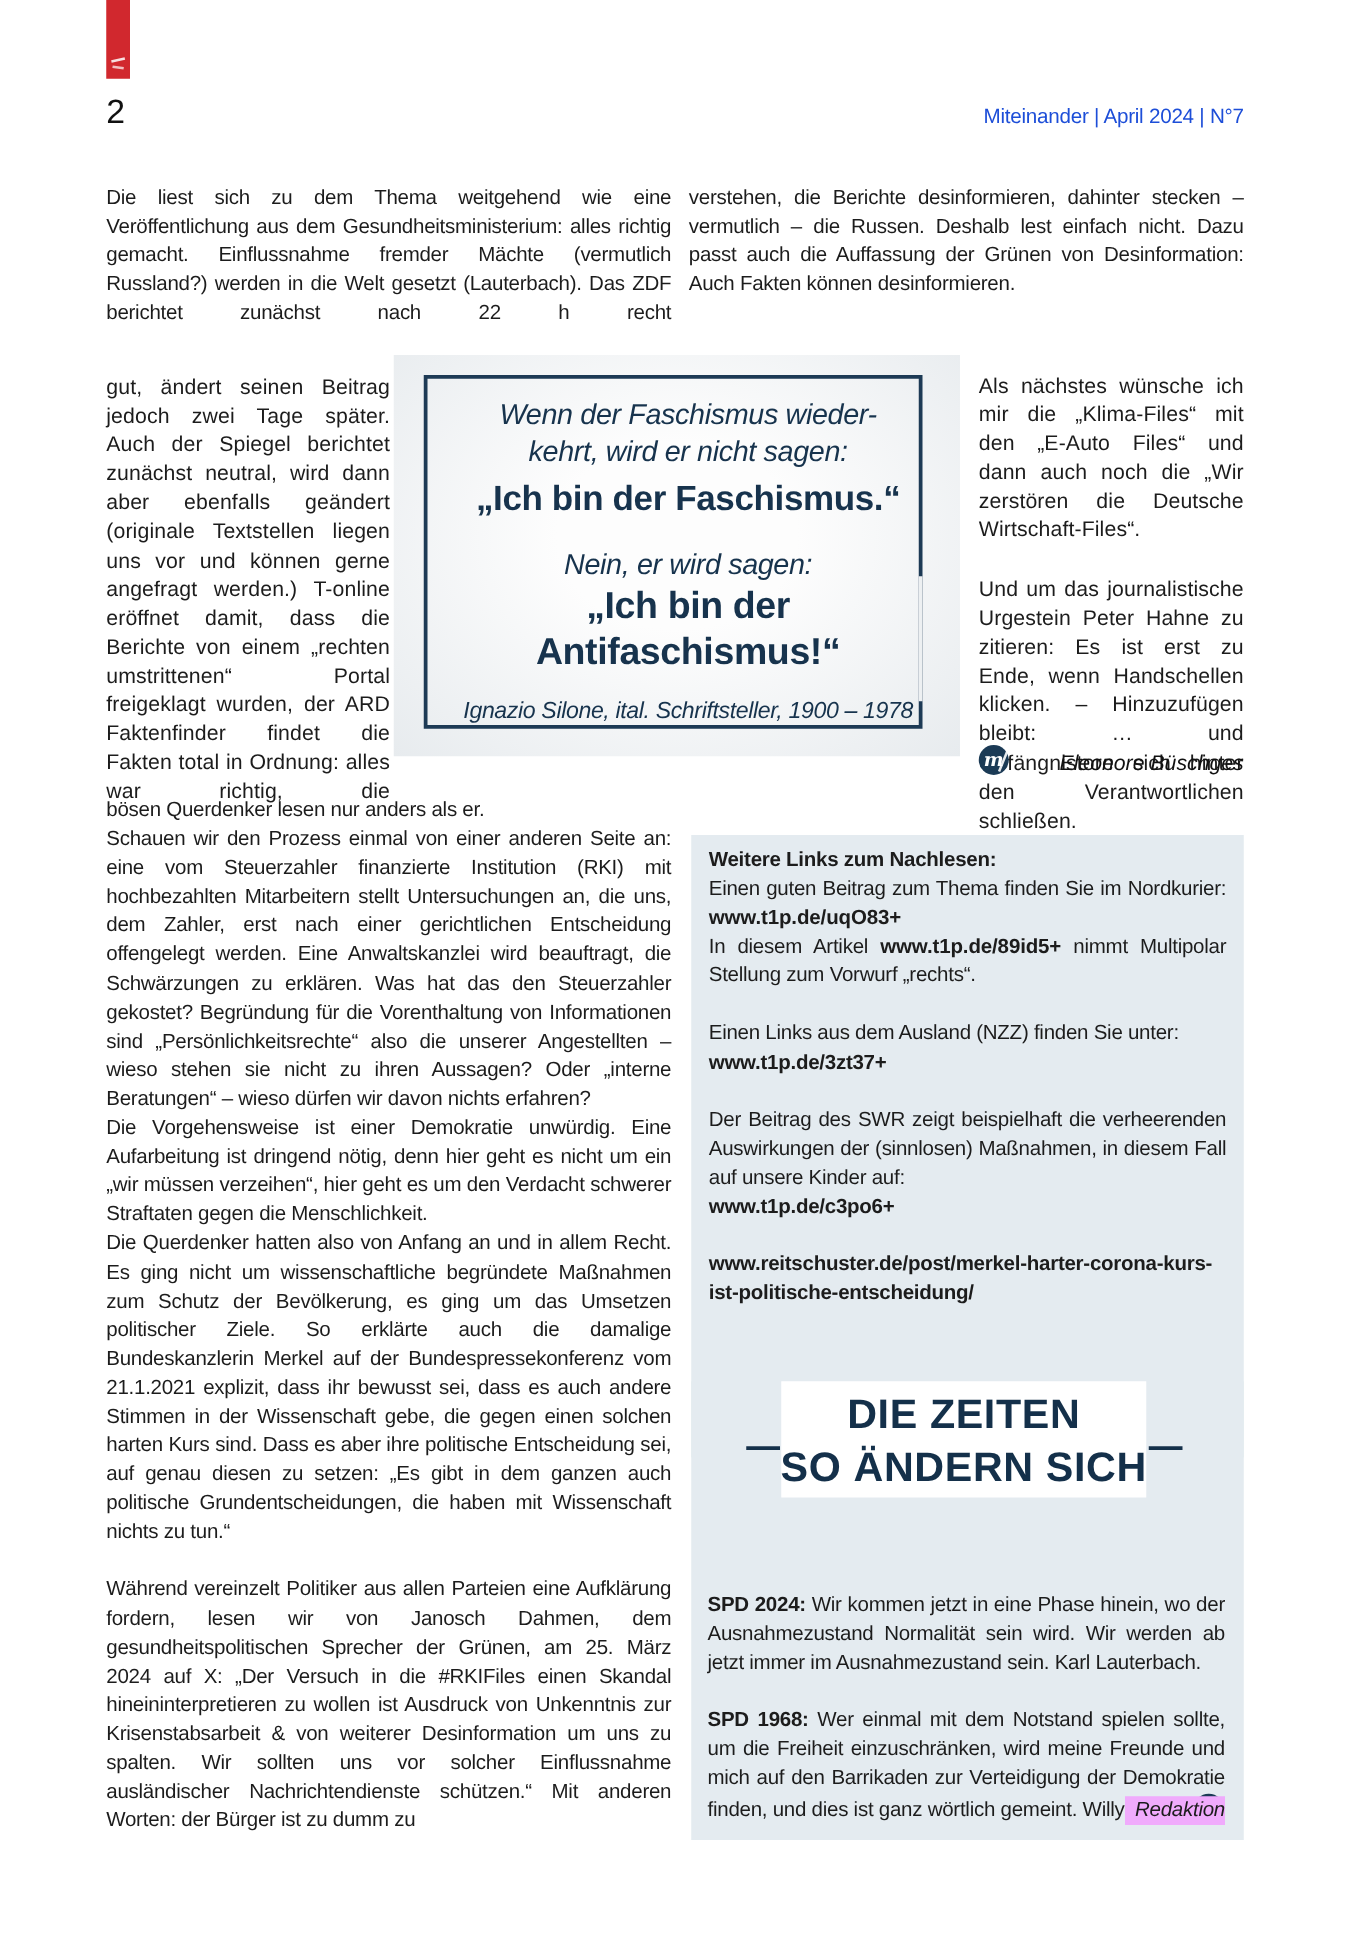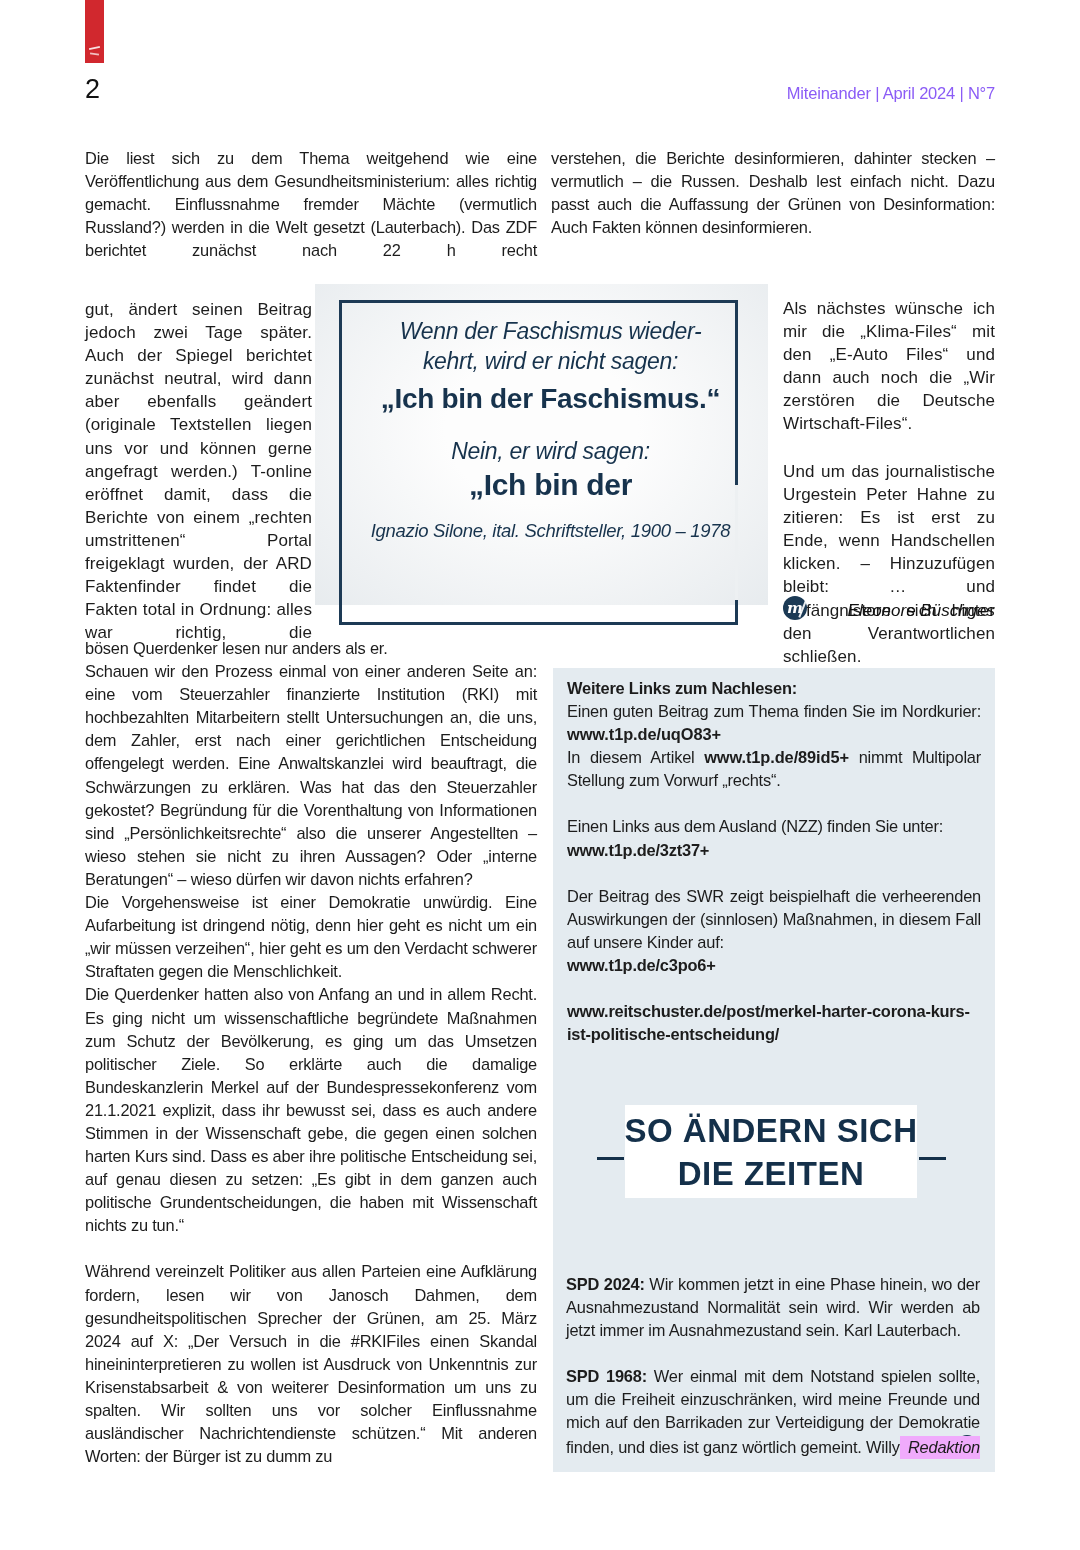--- a/index.html
+++ b/index.html
@@ -4,34 +4,34 @@
 <style>
   html,body{margin:0;padding:0;background:#ffffff;}
   .page{position:relative;width:1080px;height:1550px;background:#ffffff;overflow:hidden;
         font-family:"Liberation Sans","DejaVu Sans",sans-serif;color:#1c1c1c;}
 
   
   .red-tab{position:absolute;left:85px;top:0;width:19px;height:63px;background:#d1282e;}
   .red-tab .mark1{position:absolute;left:4px;bottom:14px;width:11px;height:2px;background:rgba(255,255,255,.85);transform:rotate(-12deg);}
   .red-tab .mark2{position:absolute;left:5px;bottom:8px;width:9px;height:2px;background:rgba(255,255,255,.7);transform:rotate(8deg);}
   .page-number{position:absolute;left:85px;top:74px;font-size:27px;color:#111;}
-  .header-right{position:absolute;right:85px;top:84px;font-size:16.5px;color:#8b5cf6;letter-spacing:-0.2px;}
+  .header-right{position:absolute;right:85px;top:84px;font-size:16.5px;color:#1d4ed8;letter-spacing:-0.2px;}
 
   
   .body-text{position:absolute;font-size:16.4px;line-height:23.1px;letter-spacing:-0.2px;
              text-align:justify;color:#1c1c1c;}
   .cont{text-align-last:justify;}
   .narrow{font-size:17px;letter-spacing:0.1px;margin-top:36px;}
   .body-text p{margin:0;}
   .body-text p.sp{margin-top:23px;}
 
   
   .quote-figure{position:absolute;left:315px;top:284px;width:453px;height:321px;
                 background:radial-gradient(ellipse at 50% 45%, #fdfdfd 30%, #e7ebee 100%);}
-  .quote-frame{position:absolute;left:24px;top:16px;width:399px;height:325px;box-sizing:border-box;
+  .quote-frame{position:absolute;left:24px;top:16px;width:399px;height:283px;box-sizing:border-box;
                border:3px solid #1d3a55;text-align:center;color:#17334d;padding-top:13px;padding-left:24px;}
   .frame-gap{position:absolute;right:-3px;top:57%;width:3px;height:36%;background:#edf0f2;}
   .q-it{font-style:italic;font-size:23px;line-height:30px;letter-spacing:-0.3px;}
   .q-b1{font-weight:bold;font-size:28px;line-height:34px;margin:6px 0 20px 0;letter-spacing:-0.3px;}
   .q-b2{font-weight:bold;font-size:30px;line-height:37px;letter-spacing:-0.3px;}
   .q-attr{font-style:italic;font-size:18.5px;margin-top:17px;letter-spacing:-0.3px;}
 
   
   .sig-row{position:absolute;left:783px;top:596px;width:212px;height:28px;}
   .author{position:absolute;right:0;top:5px;font-style:italic;font-size:17px;color:#111;}
@@ -103,20 +103,21 @@
     <span class="author">Eleonore Büschges</span>
   </div>
 
   <div class="quote-figure">
     <div class="quote-frame">
       <div class="q-it">Wenn der Faschismus wieder-</div>
       <div class="q-it">kehrt, wird er nicht sagen:</div>
       <div class="q-b1">„Ich bin der Faschismus.“</div>
       <div class="q-it">Nein, er wird sagen:</div>
       <div class="q-b2">„Ich bin der</div>
+      <div class="q-b2">Antifaschismus!“</div>
       <div class="q-attr">Ignazio Silone, ital. Schriftsteller, 1900 – 1978</div>
       <div class="frame-gap"></div>
     </div>
   </div>
 
   <div class="panel links-panel">
     <p class="lp lp-title">Weitere Links zum Nachlesen:</p>
     <p class="lp"><span>Einen guten Beitrag zum Thema finden Sie im Nordkurier: </span><span class="link">www.t1p.de/uqO83+</span></p>
     <p class="lp"><span>In diesem Artikel </span><span class="link">www.t1p.de/89id5+</span><span> nimmt Multipolar Stellung zum Vorwurf „rechts“.</span></p>
     <div class="gap"></div>
@@ -126,22 +127,22 @@
     <p class="lp">Der Beitrag des SWR zeigt beispielhaft die verheerenden Auswirkungen der (sinnlosen) Maßnahmen, in diesem Fall auf unsere Kinder auf:</p>
     <p class="lp link">www.t1p.de/c3po6+</p>
     <div class="gap"></div>
     <p class="lp link">www.reitschuster.de/post/merkel-harter-corona-kurs-ist-politische-entscheidung/</p>
   </div>
 
   <div class="panel zeiten-panel">
     <div class="dash dash-l"></div>
     <div class="dash dash-r"></div>
     <div class="head-band">
+      <div class="head-line">DIE ZEITEN</div>
       <div class="head-line">SO ÄNDERN SICH</div>
-      <div class="head-line">DIE ZEITEN</div>
     </div>
     <div class="spd-block">
       <p><span class="spd-label">SPD 2024:</span><span> Wir kommen jetzt in eine Phase hinein, wo der Ausnahmezustand Normalität sein wird. Wir werden ab jetzt immer im Ausnahmezustand sein. Karl Lauterbach.</span></p>
       <p class="sp"><span class="spd-label">SPD 1968:</span><span> Wer einmal mit dem Notstand spielen sollte, um die Freiheit einzuschränken, wird meine Freunde und mich auf den Barrikaden zur Verteidigung der Demokratie finden, und dies ist ganz wörtlich gemeint. Willy Brandt </span><span class="mlogo"><span class="mg">m</span><span class="msl"></span></span><span class="redaktion">Redaktion</span></p>
     </div>
   </div>
 
 </div>
 
 </body></html>

